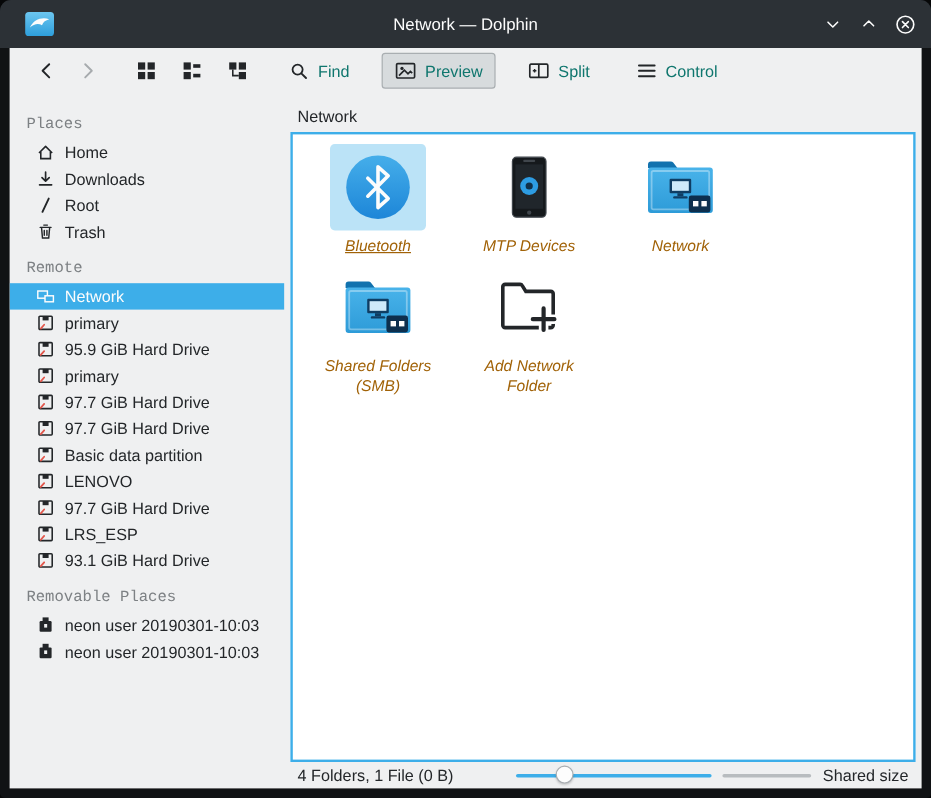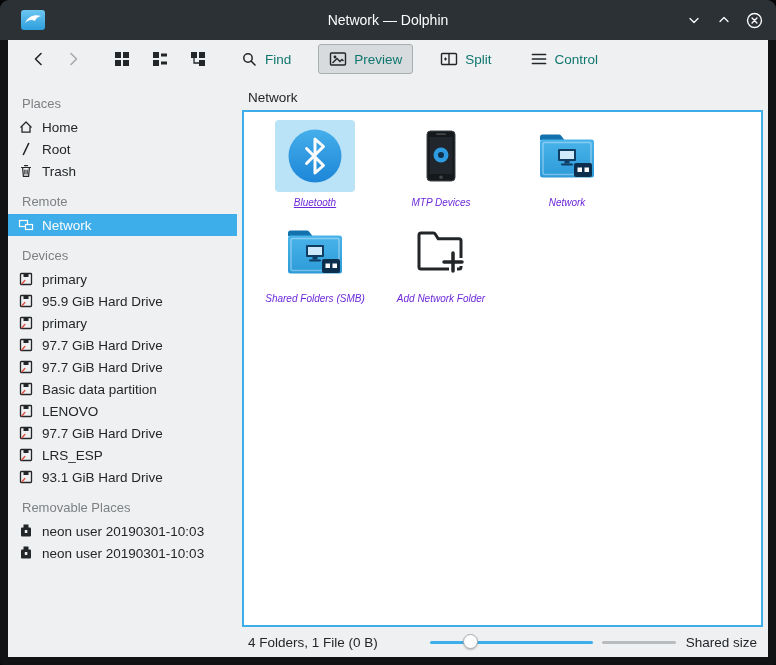--- a/index.html
+++ b/index.html
@@ -31,42 +31,42 @@
   .tbtn{display:flex;align-items:center;gap:7px;padding:5px 10px;margin-left:12px;border-radius:3px;
     font-size:13.5px;color:#0f766e;border:1px solid transparent;cursor:default;}
   .tbtn.checked{background:#d7dbdd;border:1px solid #a9aeb1;}
   .tbtn .icon, .nav-btn .icon, .vm-btn .icon{display:flex;}
 
   
   .content-row{flex:1;display:flex;min-height:0;}
 
   
   .places-panel{width:229px;flex:none;padding-top:6px;box-sizing:border-box;overflow:hidden;}
-  .section-header{font-size:13px;color:#7d8184;margin:12px 0 5px 14px;}
-  .side-item{display:flex;align-items:center;height:22px;padding-left:10px;gap:8px;
+  .section-header{font-size:13px;color:#7d8184;margin:12px 0 5px 14px;font-family:Liberation Mono, monospace;}
+  .side-item{display:flex;align-items:center;height:22px;padding-left:22px;gap:8px;
     font-size:13.5px;color:#232629;cursor:pointer;white-space:nowrap;}
   .side-item .icon{width:16px;height:16px;flex:none;display:flex;}
   .side-item.selected{background:#3daee9;color:#fcfcfc;}
 
   
   .main{flex:1;display:flex;flex-direction:column;padding:0 5px;min-width:0;}
   .location-bar{height:32px;flex:none;display:flex;align-items:center;padding:6px 6px 0 6px;box-sizing:border-box;}
   .location-label{font-size:13.5px;color:#232629;}
   .view{flex:1;border:2px solid #3daee9;background:#ffffff;overflow:hidden;}
   .file-grid{display:flex;flex-wrap:wrap;align-items:flex-start;padding:8px 8px;}
   .cell{width:126px;display:flex;flex-direction:column;align-items:center;margin-bottom:6px;cursor:pointer;}
   .icon-wrap{padding:4px 8px;border-radius:4px;}
   .icon-wrap svg{display:block;width:64px;height:64px;}
   .icon-wrap.selected{background:rgba(61,174,233,0.35);}
-  .cell-label{margin-top:4px;font-size:10px;font-style:italic;color:#6d28d9;text-align:center;
+  .cell-label{margin-top:4px;font-size:13px;font-style:italic;color:#a16207;text-align:center;
     max-width:106px;line-height:1.35;}
   .cell-label.selected{text-decoration:underline;}
 
   
-  .statusbar{height:30px;flex:none;display:flex;align-items:center;padding:0 6px;font-size:13.5px;color:#232629;}
+  .statusbar{height:22px;flex:none;display:flex;align-items:center;padding:0 6px;font-size:13.5px;color:#232629;}
   .statusbar .spacer{flex:1;}
   .zoom-slider{position:relative;width:246px;height:18px;margin-right:10px;flex:none;cursor:pointer;}
   .zs-track-filled{position:absolute;left:0;top:7.5px;width:163px;height:3px;background:#3daee9;border-radius:1.5px;}
   .zs-track-empty{position:absolute;left:172px;top:7.5px;width:74px;height:3px;background:#b8bcbf;border-radius:1.5px;}
   .zs-handle{position:absolute;left:33px;top:1px;width:15px;height:15px;border-radius:50%;
     background:#fdfdfd;border:1px solid #a9aeb2;box-sizing:border-box;box-shadow:0 1px 2px rgba(0,0,0,0.2);}
   .size-label{flex:none;}
 </style>
 </head>
 <body>
@@ -209,20 +209,29 @@
               <svg width="16" height="16" viewBox="0 0 16 16">
                 <path d="M2.5 8.5 L8 3 L13.5 8.5" fill="none" stroke="#232629" stroke-width="1.3" stroke-linejoin="round"></path>
                 <path d="M4 7.5 V13.2 H12 V7.5" fill="none" stroke="#232629" stroke-width="1.3"></path>
               </svg>
             </span>
             <span class="side-label">Home</span>
           </div>
           <div class="side-item">
             <span class="icon">
               <svg width="16" height="16" viewBox="0 0 16 16">
+                <path d="M8 2.5 V9.5 M5 7 L8 10 L11 7" fill="none" stroke="#232629" stroke-width="1.4" stroke-linecap="round" stroke-linejoin="round"></path>
+                <path d="M3 13 H13" stroke="#232629" stroke-width="1.4" stroke-linecap="round"></path>
+              </svg>
+            </span>
+            <span class="side-label">Downloads</span>
+          </div>
+          <div class="side-item">
+            <span class="icon">
+              <svg width="16" height="16" viewBox="0 0 16 16">
                 <path d="M10.6 2.5 L5.4 13.5" stroke="#232629" stroke-width="1.6" stroke-linecap="round"></path>
               </svg>
             </span>
             <span class="side-label">Root</span>
           </div>
           <div class="side-item">
             <span class="icon">
               <svg width="16" height="16" viewBox="0 0 16 16">
                 <path d="M3.5 4.5 H12.5 M6.5 2.6 H9.5 M4.6 4.5 L5.4 13.4 H10.6 L11.4 4.5 M6.9 7 V11 M9.1 7 V11" fill="none" stroke="#232629" stroke-width="1.2" stroke-linecap="round"></path>
               </svg>
@@ -232,21 +241,20 @@
           <div class="section-header">Remote</div>
           <div class="side-item selected">
             <span class="icon">
               <svg width="16" height="16" viewBox="0 0 16 16">
                 <rect x="1.5" y="3.5" width="8" height="6" fill="none" stroke="#fcfcfc" stroke-width="1.2"></rect>
                 <rect x="7.5" y="7.5" width="7" height="5" fill="#3daee9" stroke="#fcfcfc" stroke-width="1.2"></rect>
               </svg>
             </span>
             <span class="side-label">Network</span>
           </div>
-          <div class="section-header">Devices</div>
           <div class="side-item">
             <span class="icon">
               <svg width="16" height="16" viewBox="0 0 16 16">
                 <rect x="2.5" y="2.5" width="11" height="11" rx="0.8" fill="none" stroke="#232629" stroke-width="1.3"></rect>
                 <rect x="5.5" y="2.5" width="5" height="3.5" fill="#232629"></rect>
                 <path d="M4 12.8 L6.8 9.6" stroke="#e2574c" stroke-width="1.5" stroke-linecap="round"></path>
               </svg>
             </span>
             <span class="side-label">primary</span>
           </div>

